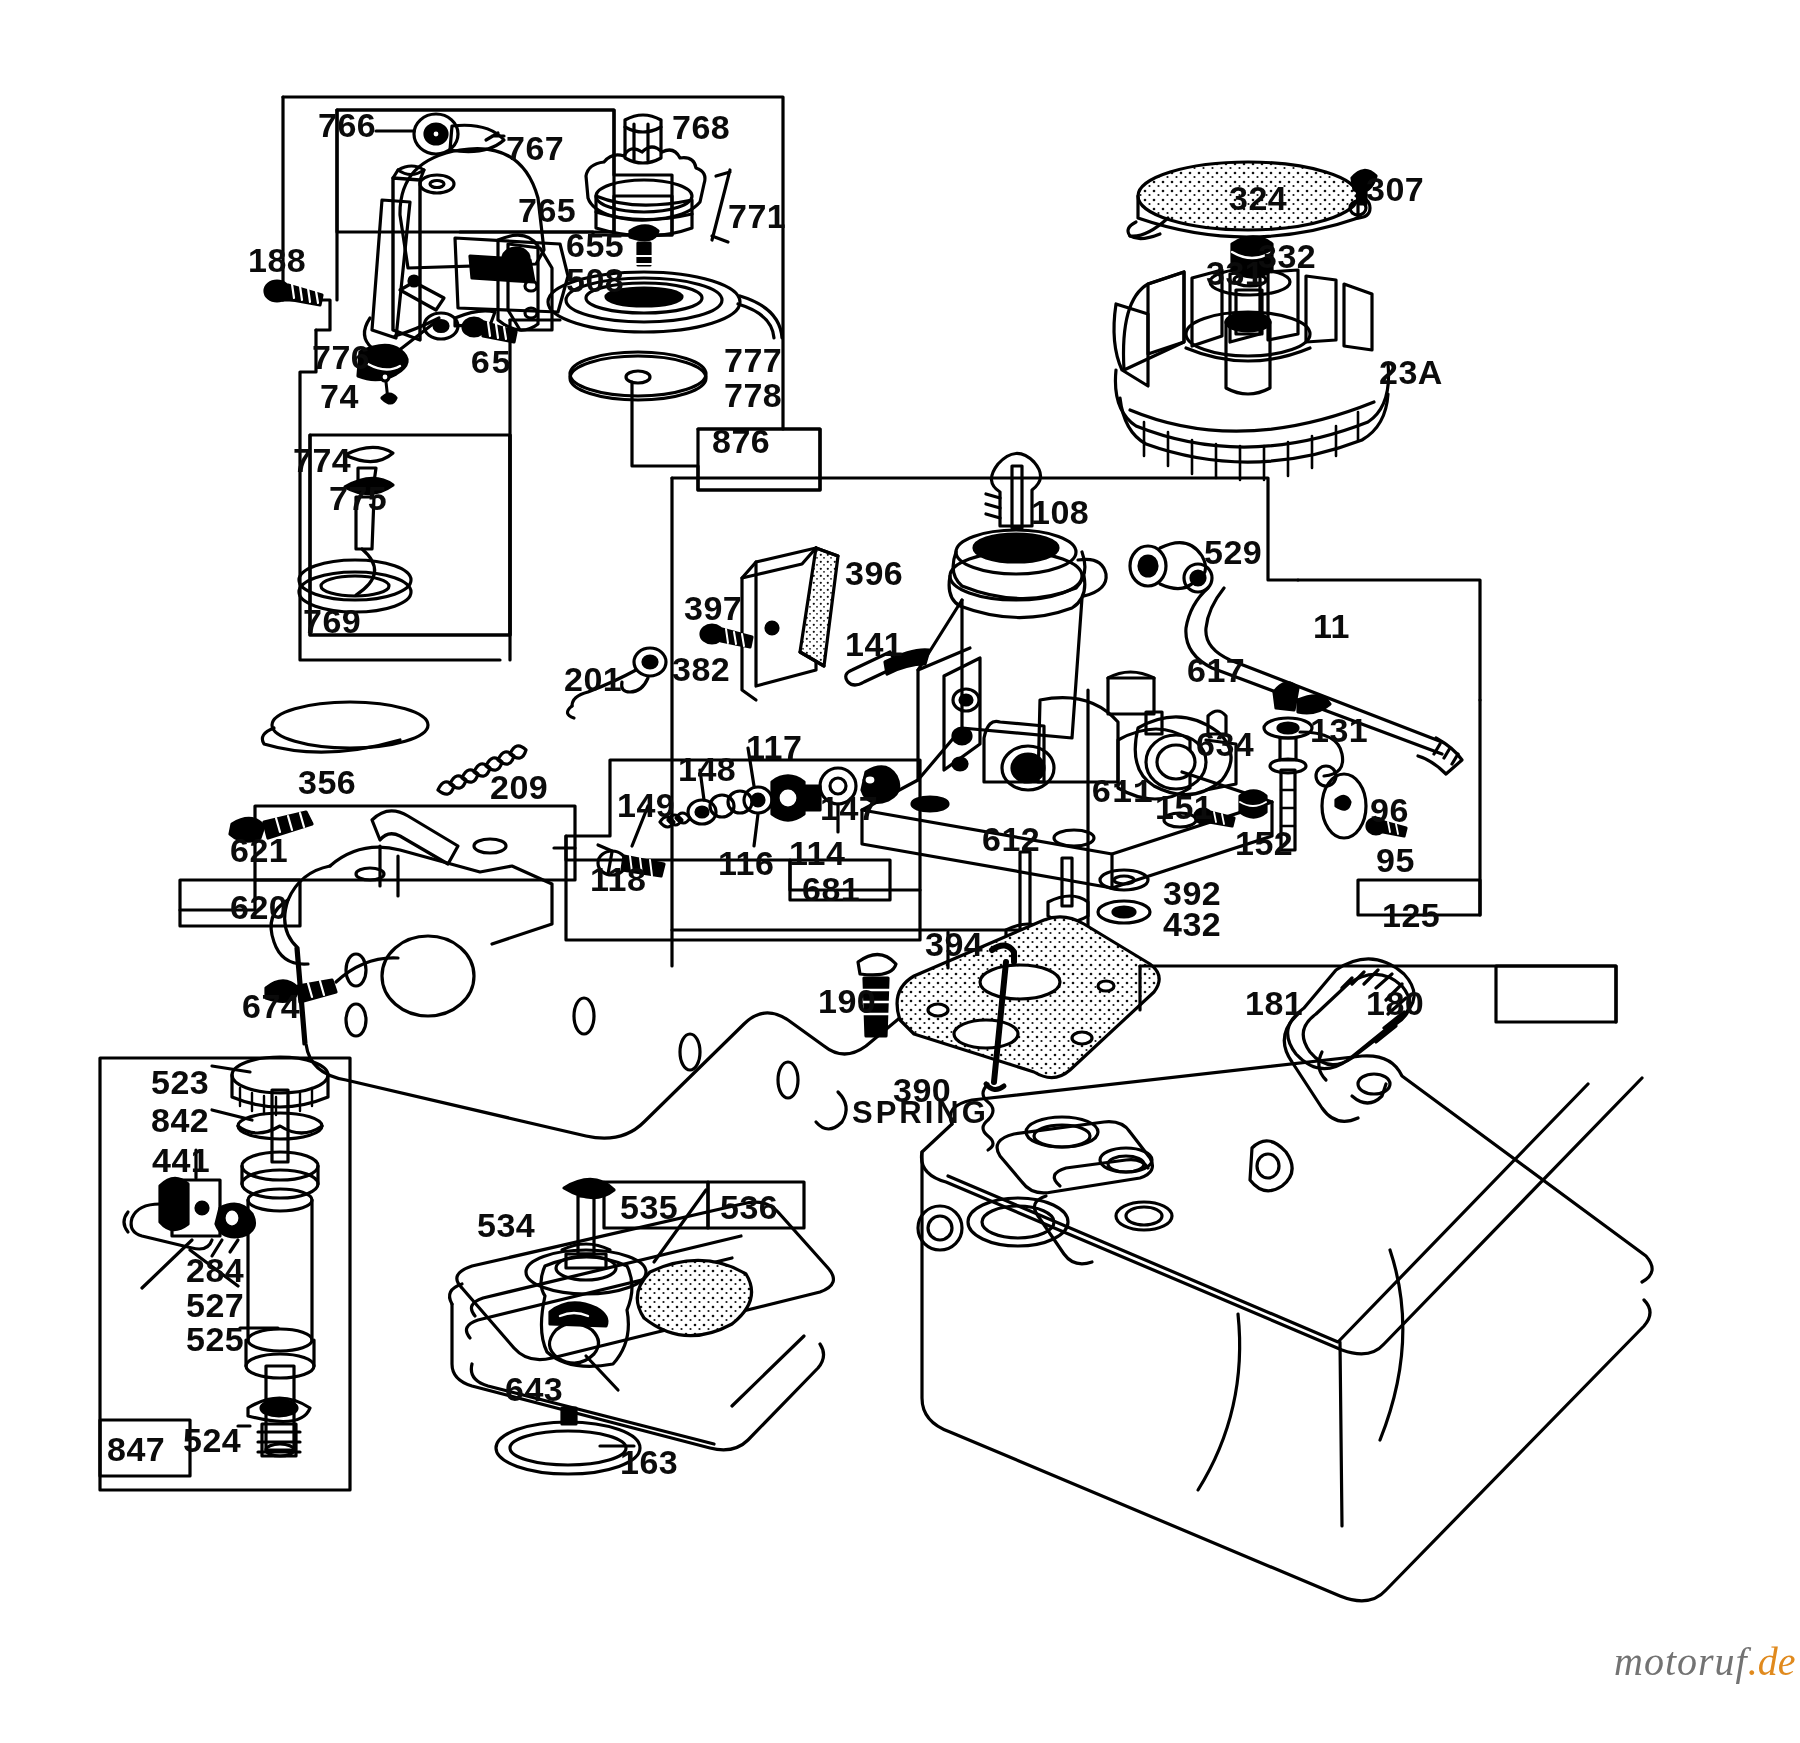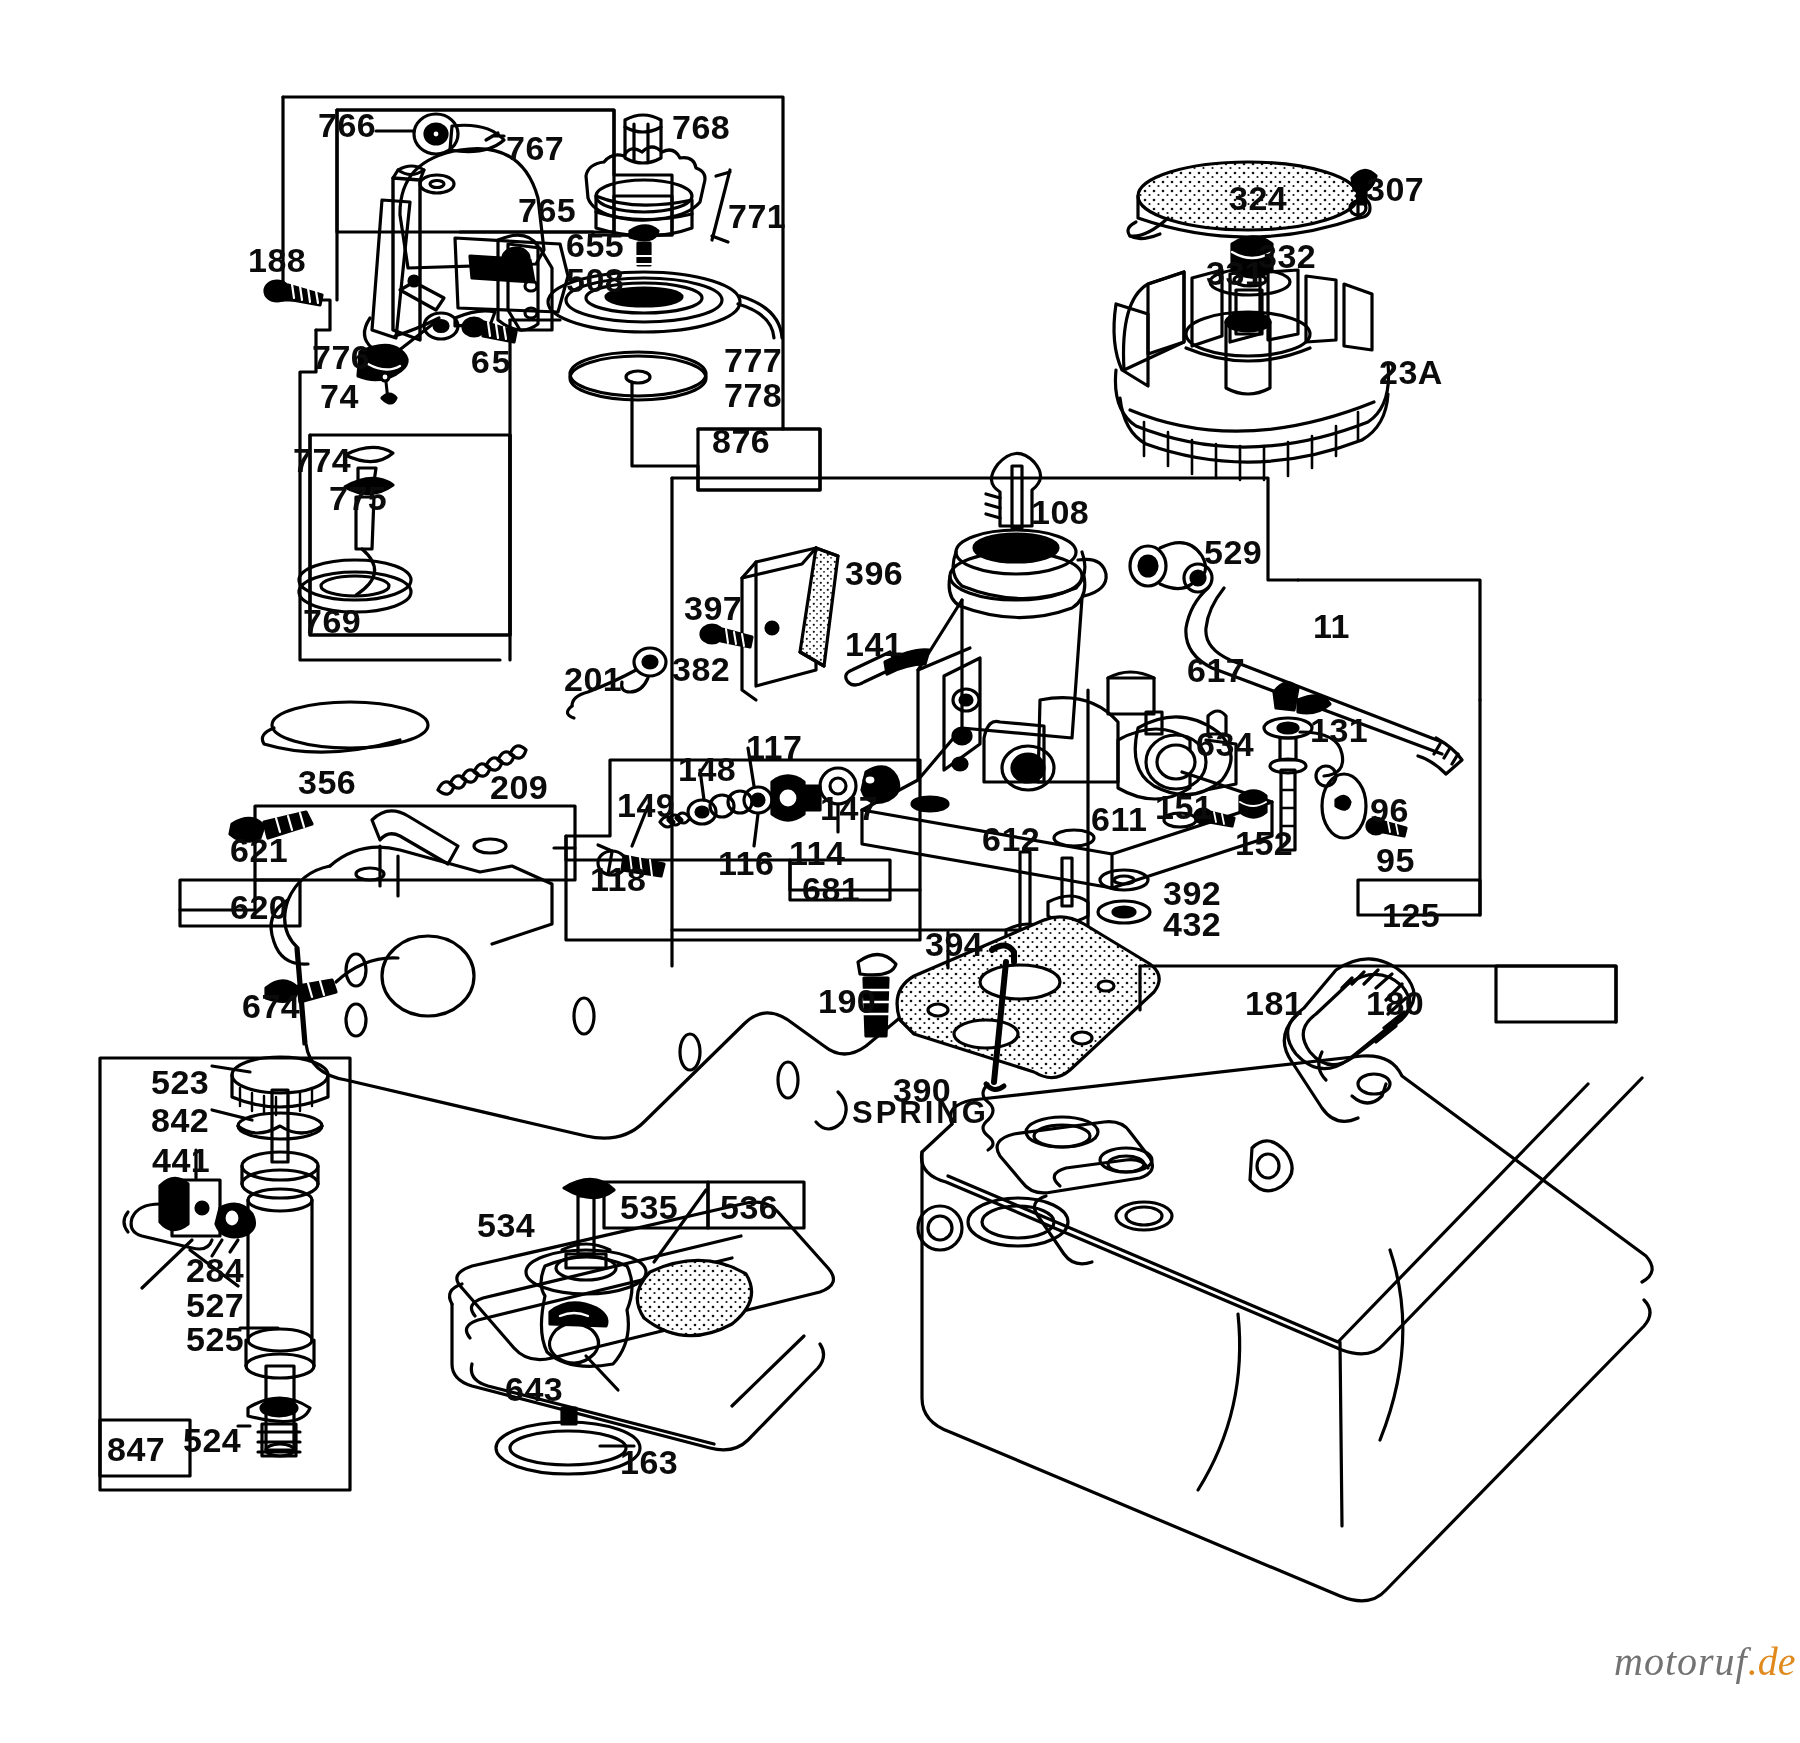--- a/index.html
+++ b/index.html
@@ -628,21 +628,21 @@
 <div class="lbl" style="left:490px;top:770px;">209</div>
 <div class="lbl" style="left:678px;top:752px;">148</div>
 <div class="lbl" style="left:746px;top:730px;">117</div>
 <div class="lbl" style="left:617px;top:788px;">149</div>
 <div class="lbl" style="left:820px;top:791px;">147</div>
 <div class="lbl" style="left:718px;top:846px;">116</div>
 <div class="lbl" style="left:789px;top:836px;">114</div>
 <div class="lbl" style="left:590px;top:862px;">118</div>
 <div class="lbl" style="left:802px;top:872px;">681</div>
 <div class="lbl" style="left:982px;top:822px;">612</div>
-<div class="lbl" style="left:1091px;top:802px;">611</div>
+<div class="lbl" style="left:1091px;top:776px;font-family:Liberation Mono, monospace;">611</div>
 <div class="lbl" style="left:1163px;top:876px;">392</div>
 <div class="lbl" style="left:1163px;top:907px;">432</div>
 <div class="lbl" style="left:1382px;top:898px;">125</div>
 
 <div class="lbl" style="left:230px;top:833px;">621</div>
 <div class="lbl" style="left:230px;top:890px;">620</div>
 <div class="lbl" style="left:210px;top:989px;margin-left:32px;">674</div>
 
 <div class="lbl" style="left:925px;top:927px;">394</div>
 <div class="lbl" style="left:818px;top:984px;">190</div>

